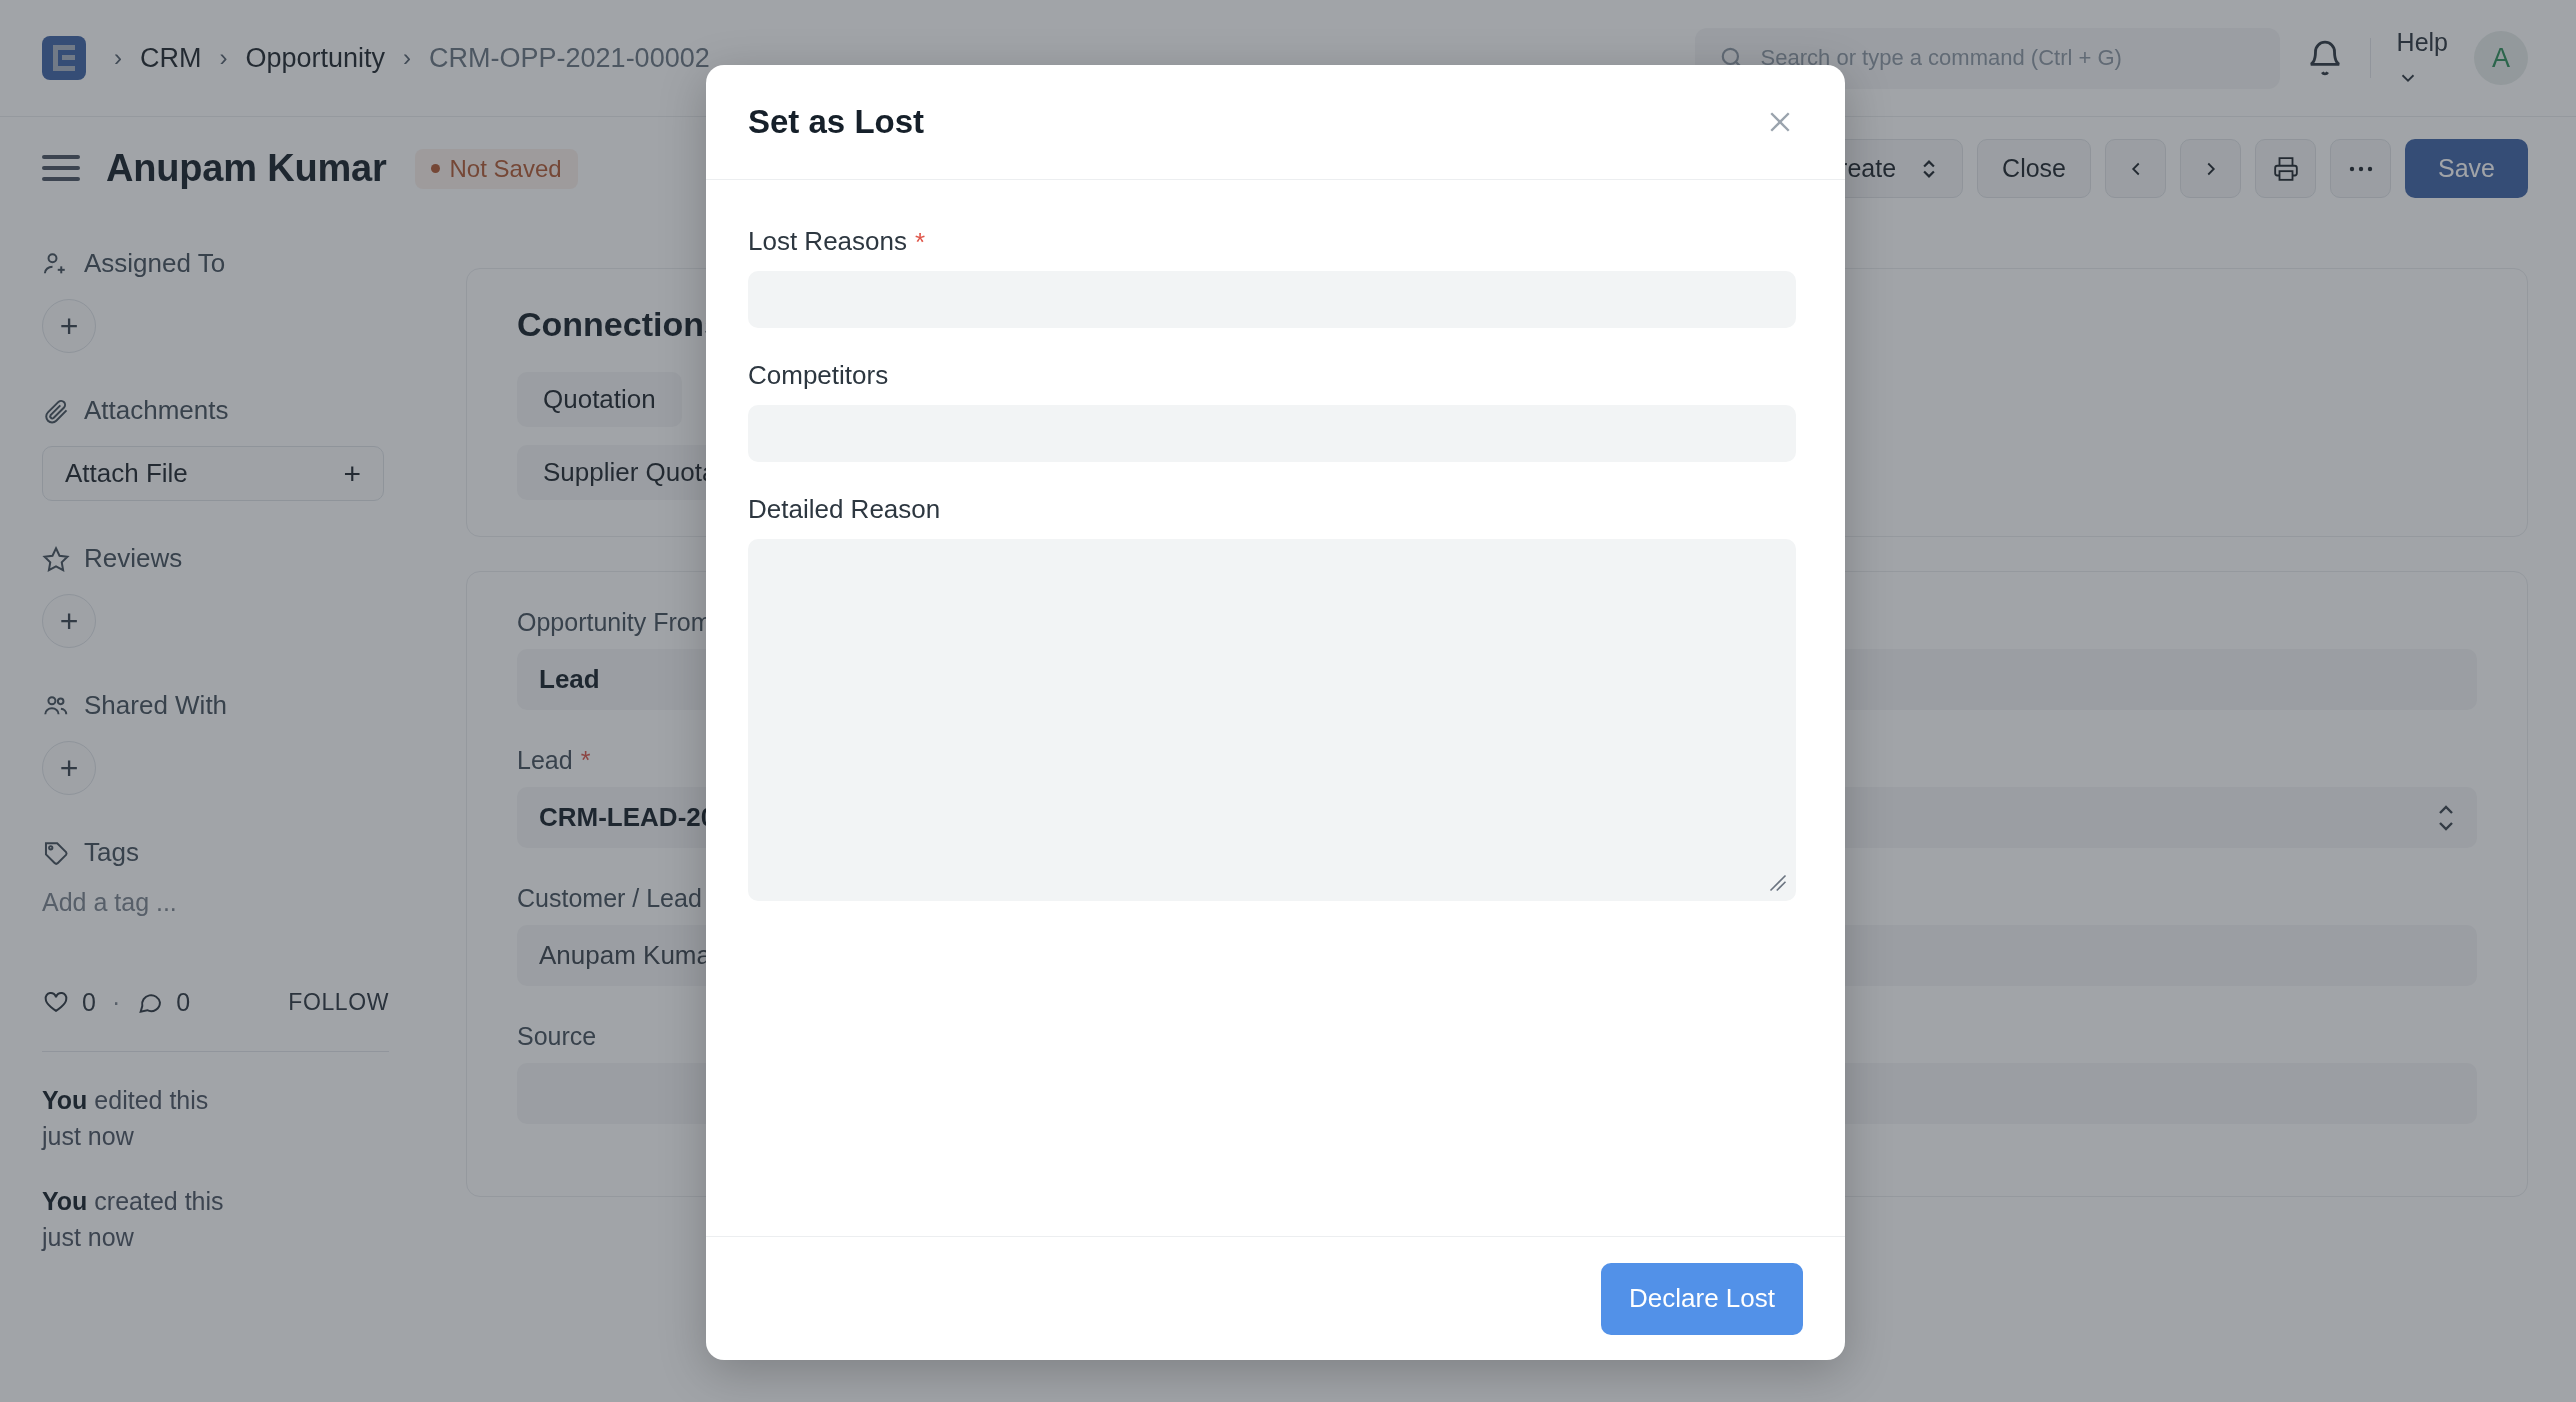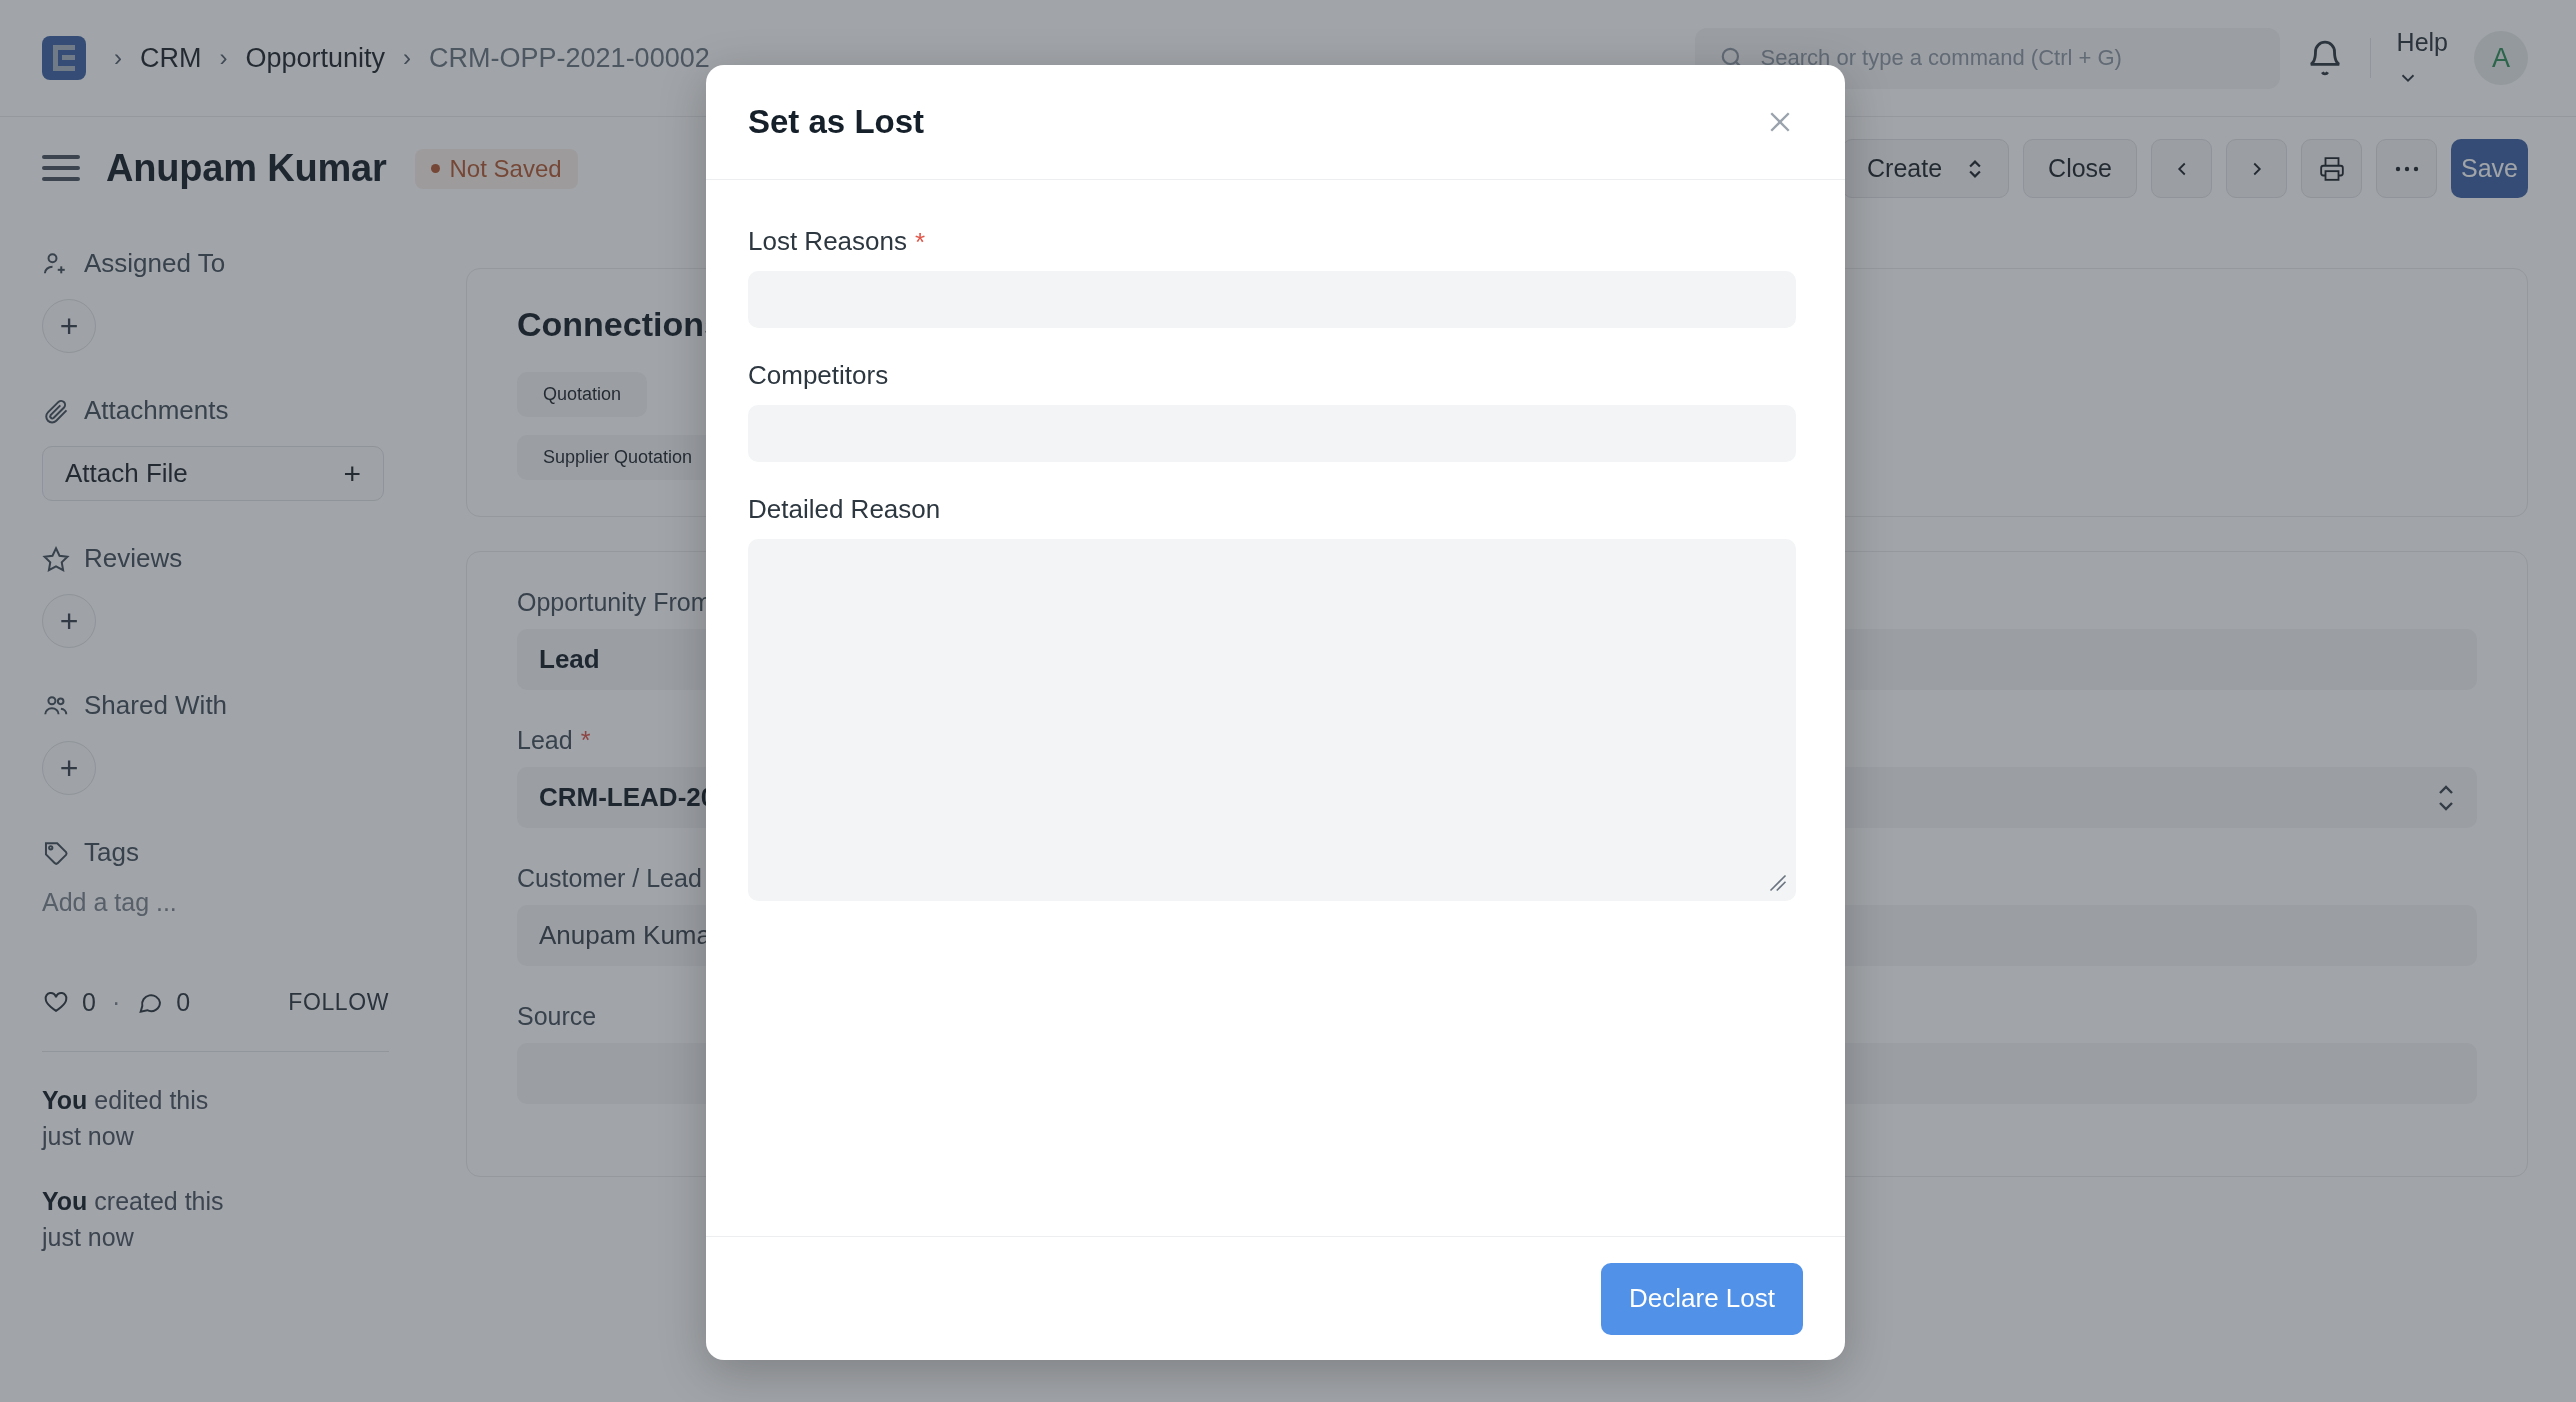--- a/index.html
+++ b/index.html
@@ -91,21 +91,21 @@
     height: 59px; border-radius: 10px;
     border: 1px solid #e0e3e7; background: #f4f5f6;
     color: #1f272e; font-size: 25px;
     display: flex; align-items: center; justify-content: center; gap: 24px;
     padding: 0 24px;
   }
   .btn.icon-only { width: 61px; padding: 0; }
   .btn-primary {
     height: 59px; border-radius: 10px; border: none;
     background: #3f64a6; color: #ffffff; font-size: 25px;
-    padding: 0 10px; display: flex; align-items: center;
+    padding: 0 33px; display: flex; align-items: center;
   }
 
   
   .sidebar {
     position: absolute; top: 248px; left: 42px; width: 347px;
   }
   .sb-section { margin-bottom: 42px; }
   .sb-head {
     display: flex; align-items: center; gap: 14px;
     font-size: 26px; color: #44505c; font-weight: 500;
@@ -140,21 +140,21 @@
   .main { position: absolute; top: 268px; left: 466px; right: 48px; bottom: 0; }
   .card {
     background: #ffffff; border: 1px solid #e9ebee; border-radius: 14px;
     padding: 36px 50px;
     margin-bottom: 34px;
   }
   .card-title { font-size: 34px; font-weight: 700; color: #16202a; margin-bottom: 28px; }
   .chip-row { display: flex; flex-direction: column; gap: 18px; align-items: flex-start; }
   .chip {
     background: #f4f5f6; border-radius: 10px;
-    padding: 12px 26px; font-size: 18px; color: #1f272e;
+    padding: 12px 26px; font-size: 26px; color: #1f272e;
   }
   .form-grid { display: flex; gap: 79px; }
   .form-col { flex: 1; }
   .fld { margin-bottom: 36px; }
   .fld-label {
     font-size: 25px; color: #44505c; margin-bottom: 12px;
     display: flex; align-items: center; gap: 8px;
   }
   .req { color: #d9564c; font-size: 25px; }
   .fld-input {

